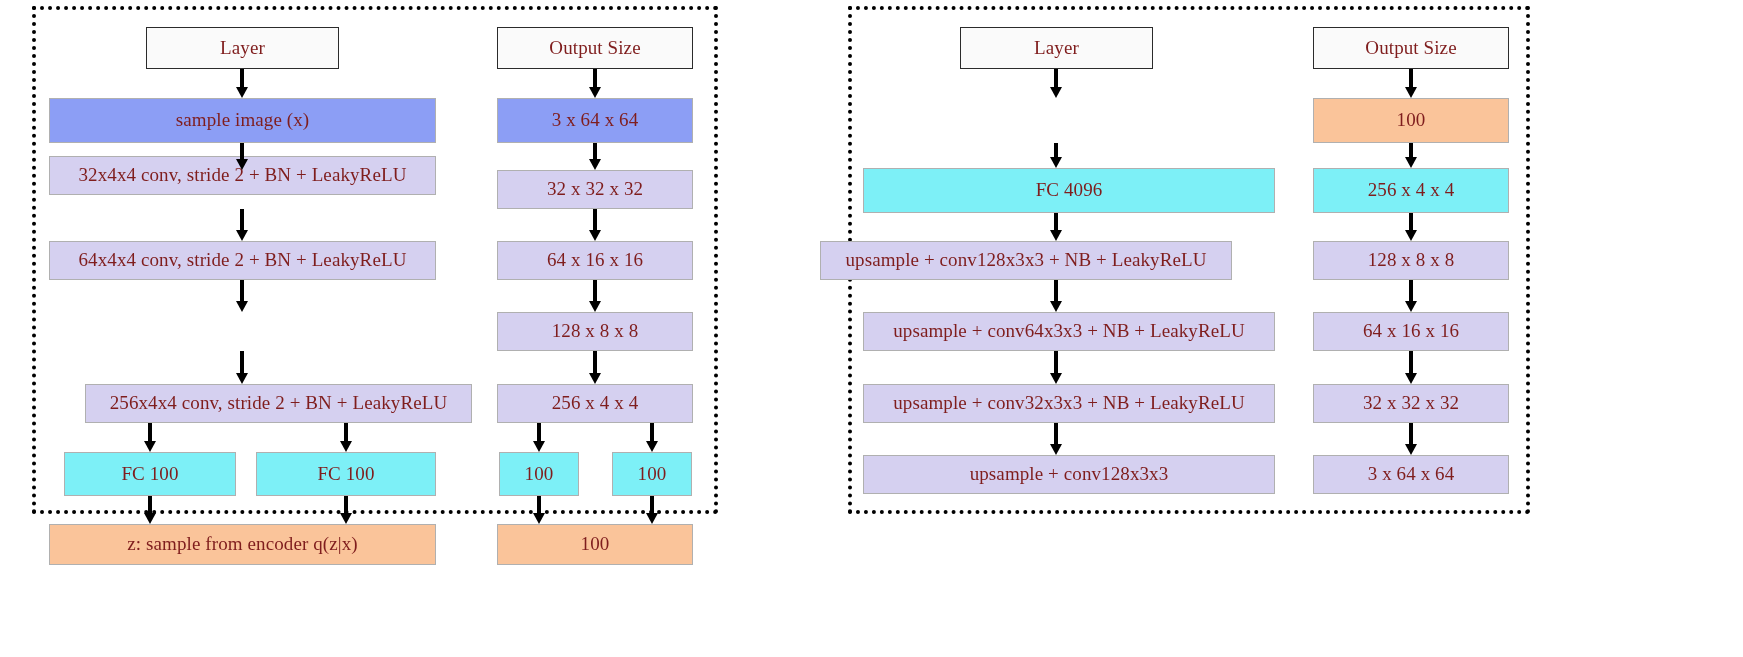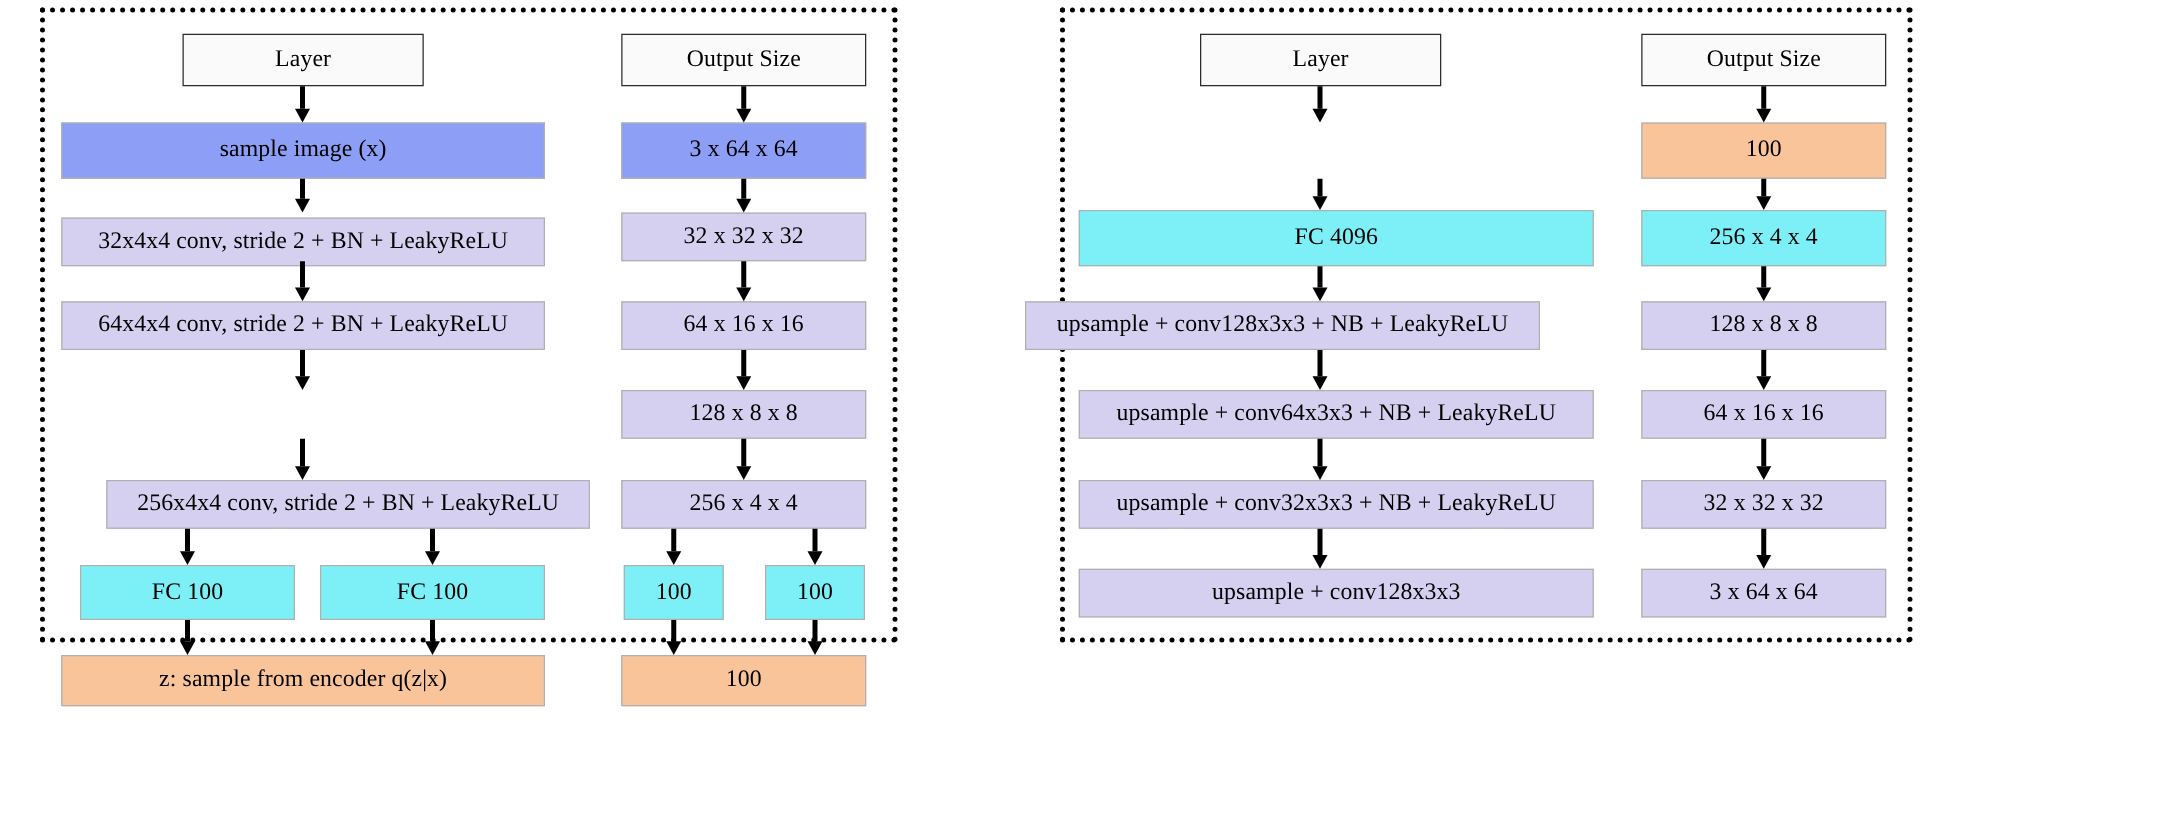--- a/index.html
+++ b/index.html
@@ -21,21 +21,21 @@
   
   .node{
     position:absolute;
     box-sizing:border-box;
     border:1px solid #b0b0b0;
     display:flex;
     align-items:center;
     justify-content:center;
     font-size:19px;
     line-height:1.1;
-    color:#000000;
+    color:#7f1d1d;
     white-space:nowrap;
     letter-spacing:0.1px;
   }
   .node.header{
     background:#fafafa;
     border:1px solid #2b2b2b;
   }
   .node.blue   { background:#8c9ef5; }
   .node.purple { background:#d5d0f0; }
   .node.cyan   { background:#7df0f7; }
@@ -66,21 +66,21 @@
 <body>
 
 <div id="canvas">
 
   <div class="frame" style="left:32px;top:6px;width:686px;height:508px;"></div>
 
   <div class="node header" style="left:146px;top:27px;width:193px;height:42px;">Layer</div>
   <div class="node header" style="left:497px;top:27px;width:196px;height:42px;">Output Size</div>
 
   <div class="node blue" style="left:49px;top:98px;width:387px;height:45px;">sample image (x)</div>
-  <div class="node purple" style="left:49px;top:174px;width:387px;height:39px;">32x4x4 conv, stride 2 + BN + LeakyReLU</div>
+  <div class="node purple" style="left:49px;top:156px;width:387px;height:39px;">32x4x4 conv, stride 2 + BN + LeakyReLU</div>
   <div class="node purple" style="left:49px;top:241px;width:387px;height:39px;">64x4x4 conv, stride 2 + BN + LeakyReLU</div>
   <div class="node purple" style="left:49px;top:384px;width:387px;height:39px;margin-left:36px;">256x4x4 conv, stride 2 + BN + LeakyReLU</div>
 
   <div class="node cyan" style="left:64px;top:452px;width:172px;height:44px;">FC 100</div>
   <div class="node cyan" style="left:256px;top:452px;width:180px;height:44px;">FC 100</div>
 
   <div class="node blue" style="left:497px;top:98px;width:196px;height:45px;">3 x 64 x 64</div>
   <div class="node purple" style="left:497px;top:170px;width:196px;height:39px;">32 x 32 x 32</div>
   <div class="node purple" style="left:497px;top:241px;width:196px;height:39px;">64 x 16 x 16</div>
   <div class="node purple" style="left:497px;top:312px;width:196px;height:39px;">128 x 8 x 8</div>

